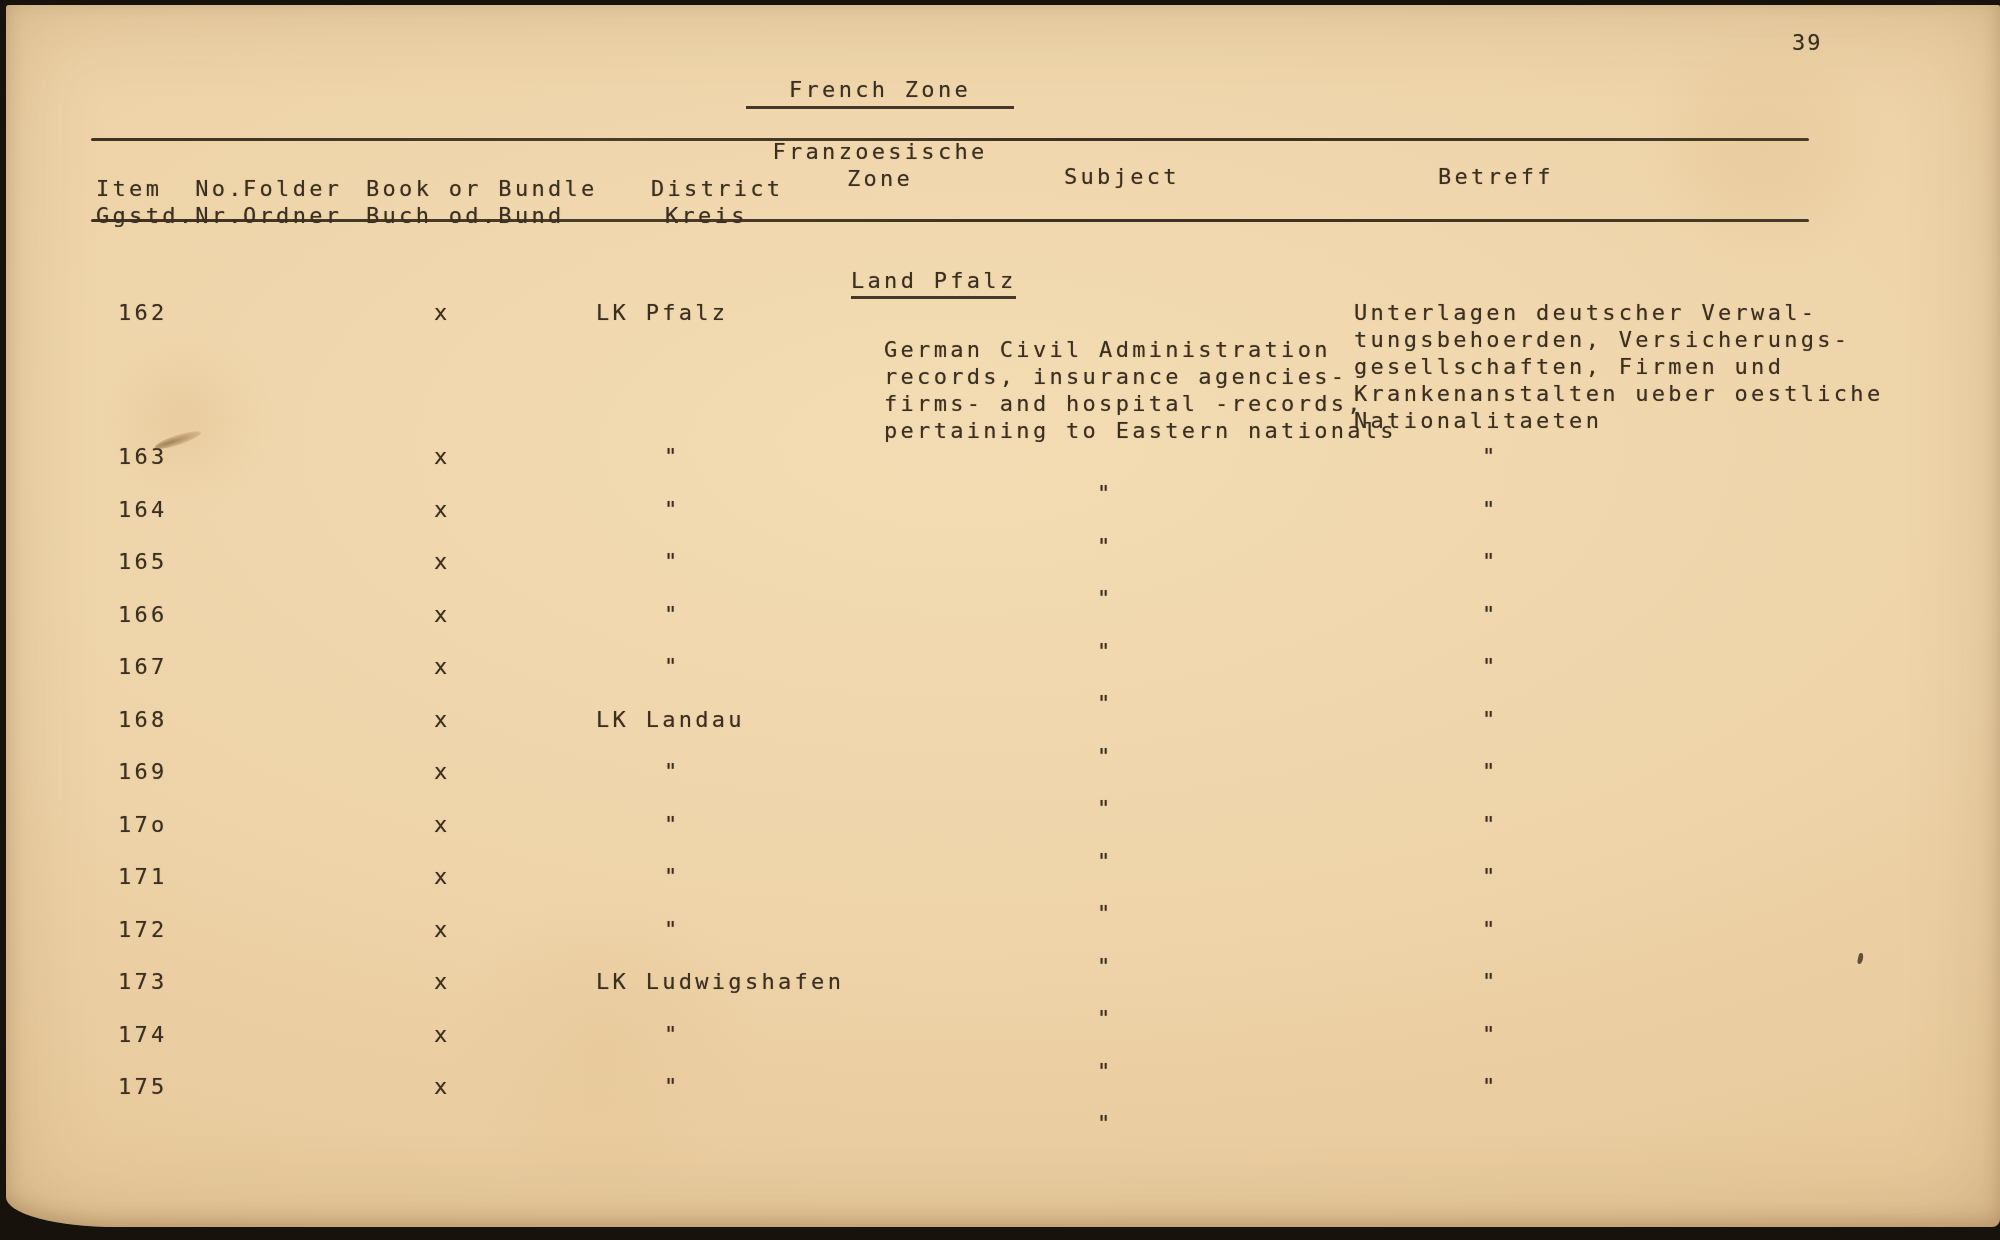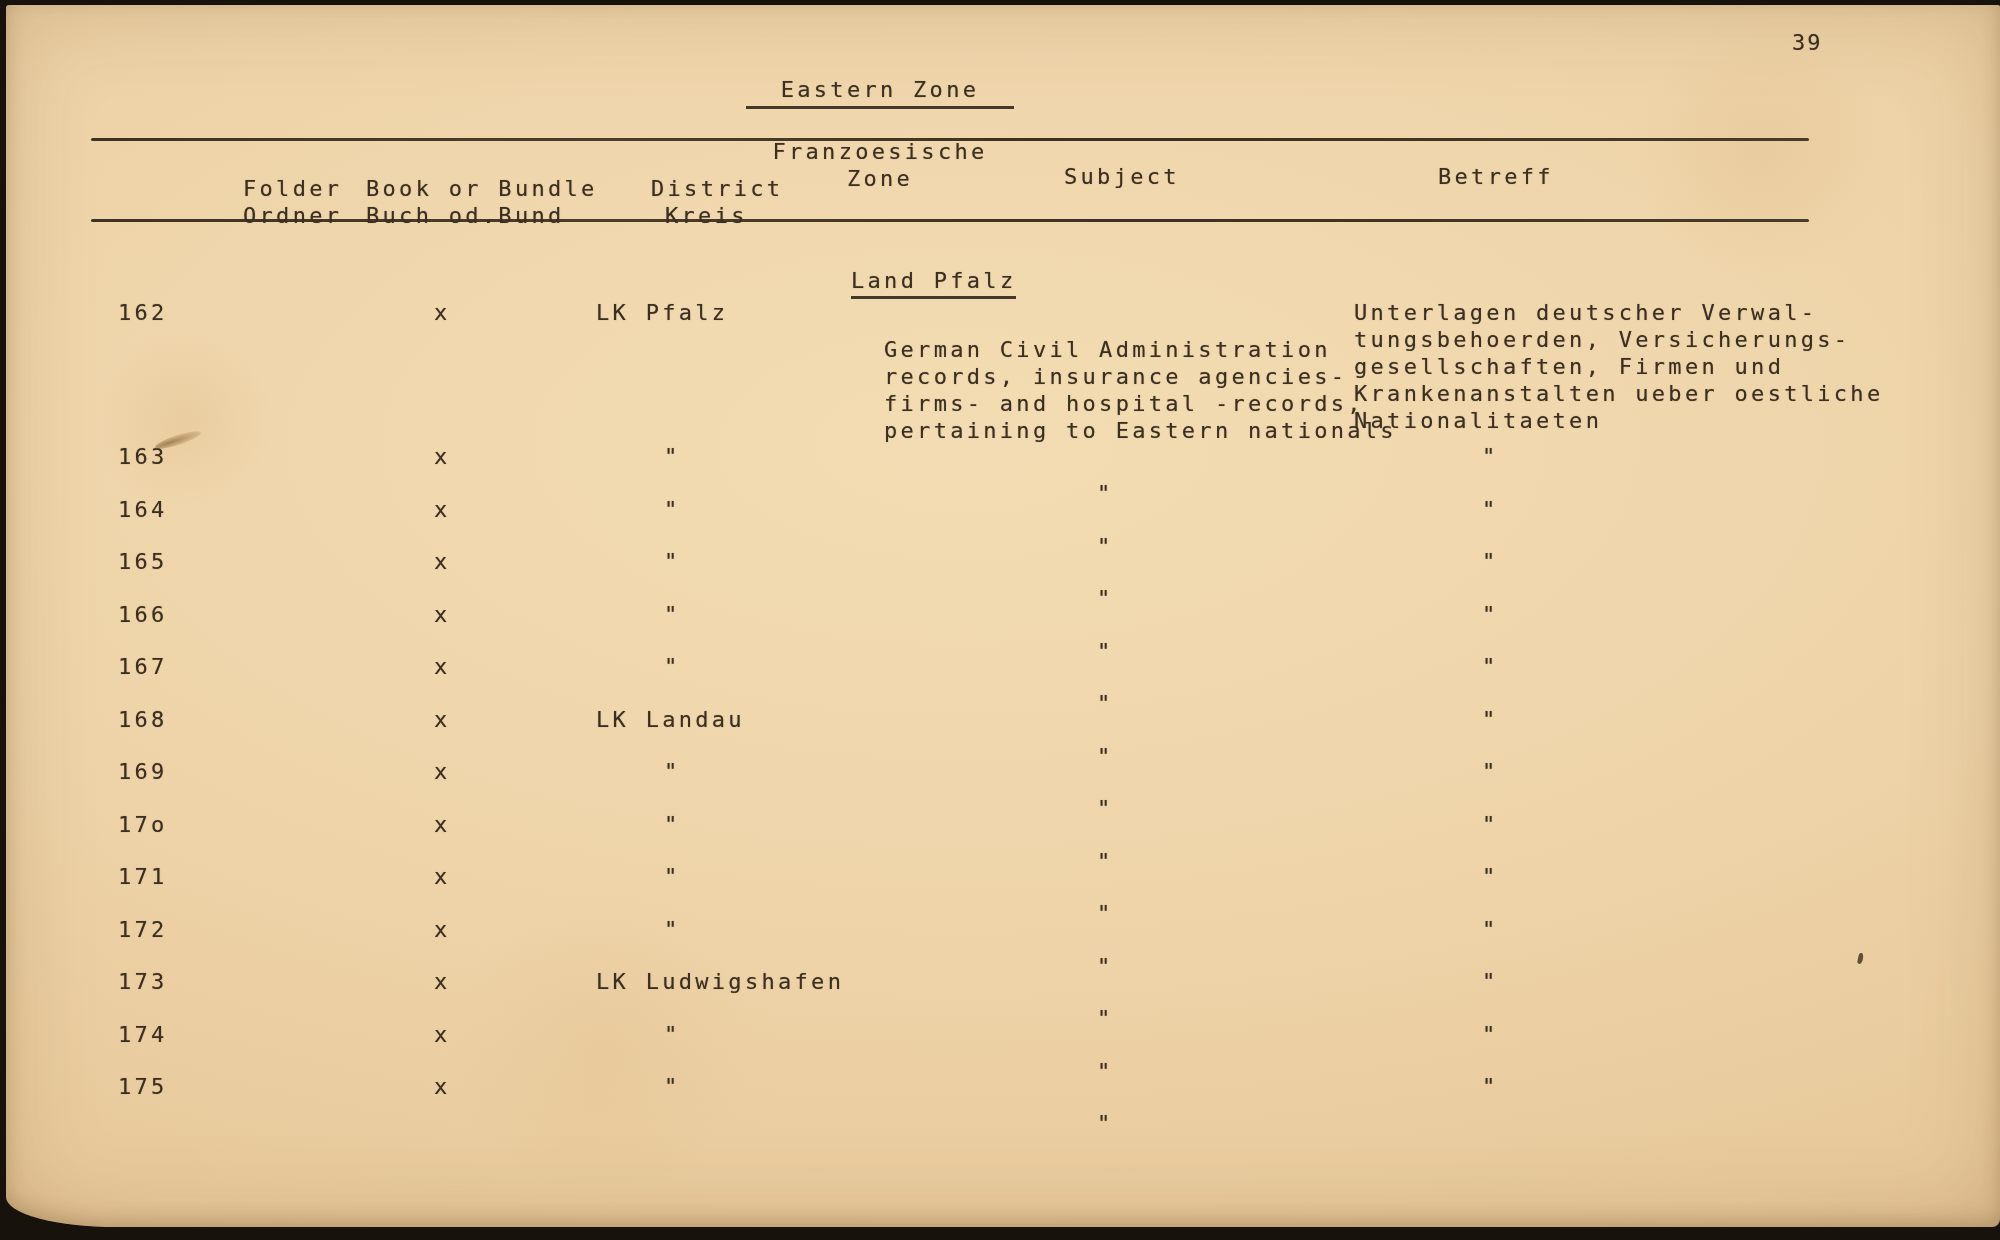--- a/index.html
+++ b/index.html
@@ -101,27 +101,31 @@
   }
 </style>
 </head>
 <body>
 
 <div class="page">
 
   <div class="page-number ink typed">39</div>
 
   <div class="title-block ink typed">
-    <span class="title-en">Eastern Zone</span>
+    <span class="title-en">French Zone</span>
     <span class="title-de">Franzoesische Zone</span>
   </div>
 
   <div class="rule rule-top"></div>
   <div class="rule rule-bottom"></div>
 
+  <div class="hcol hcol-item ink typed">
+    <span class="l1" style="white-space:pre">Item  No.</span>
+    <span class="l2">Ggstd.Nr.</span>
+  </div>
   <div class="hcol hcol-folder ink typed">
     <span class="l1">Folder</span>
     <span class="l2">Ordner</span>
   </div>
   <div class="hcol hcol-book ink typed">
     <span class="l1">Book or Bundle</span>
     <span class="l2">Buch od.Bund</span>
   </div>
   <div class="hcol hcol-district ink typed">
     <span class="l1">District</span>

